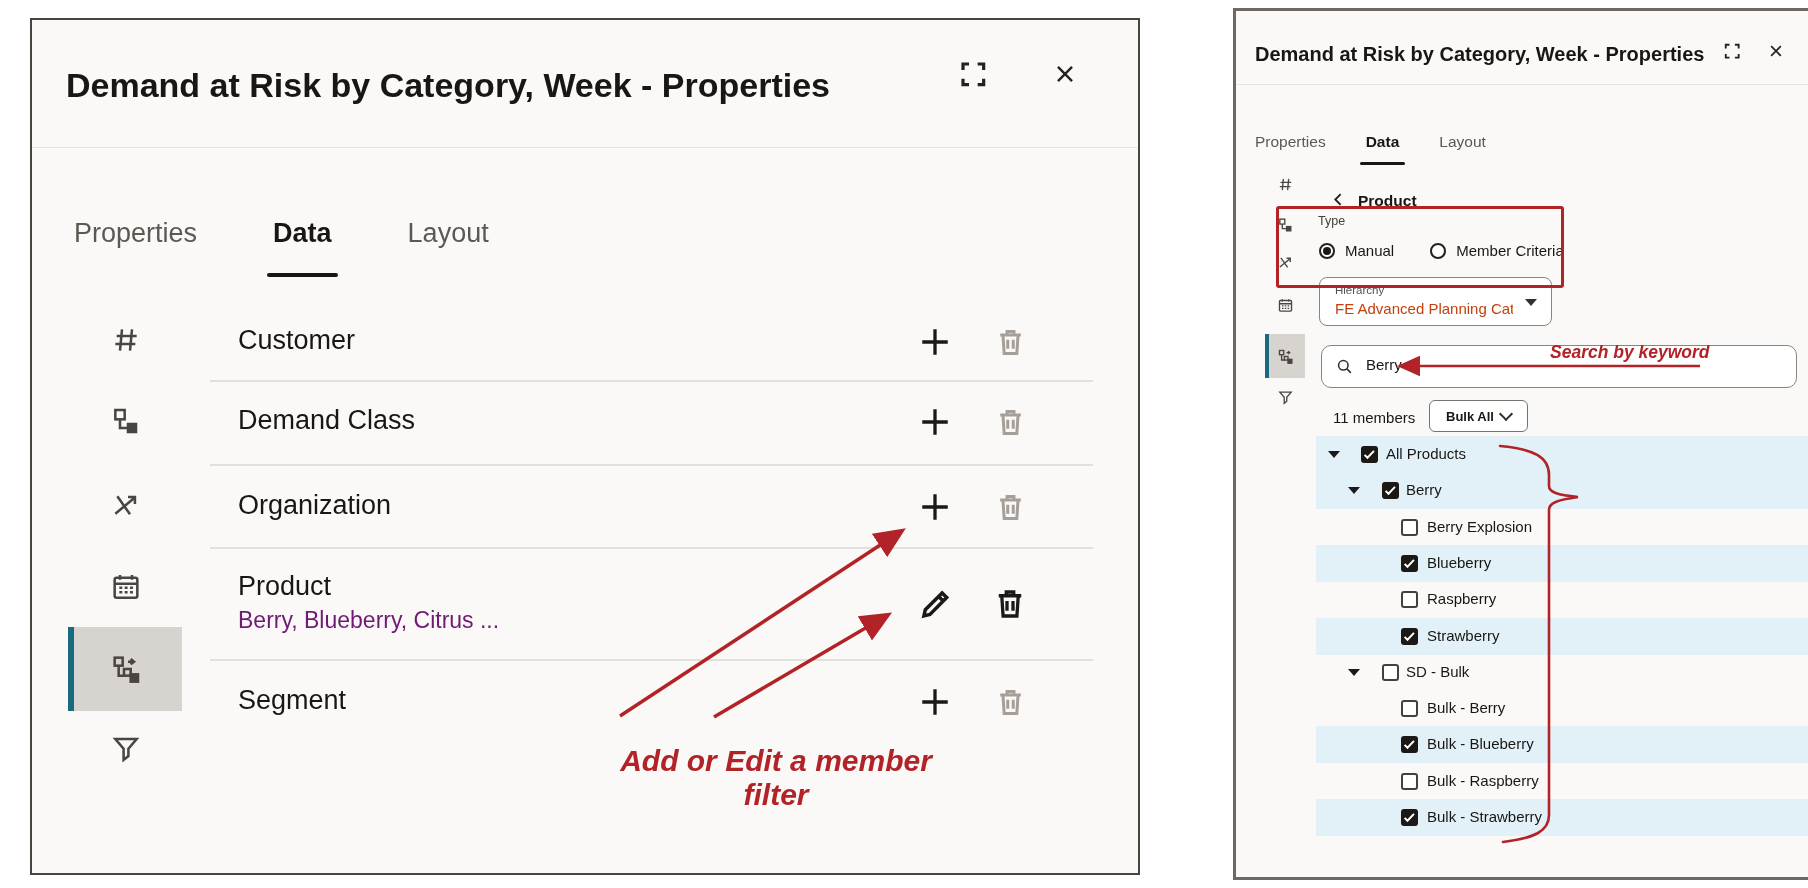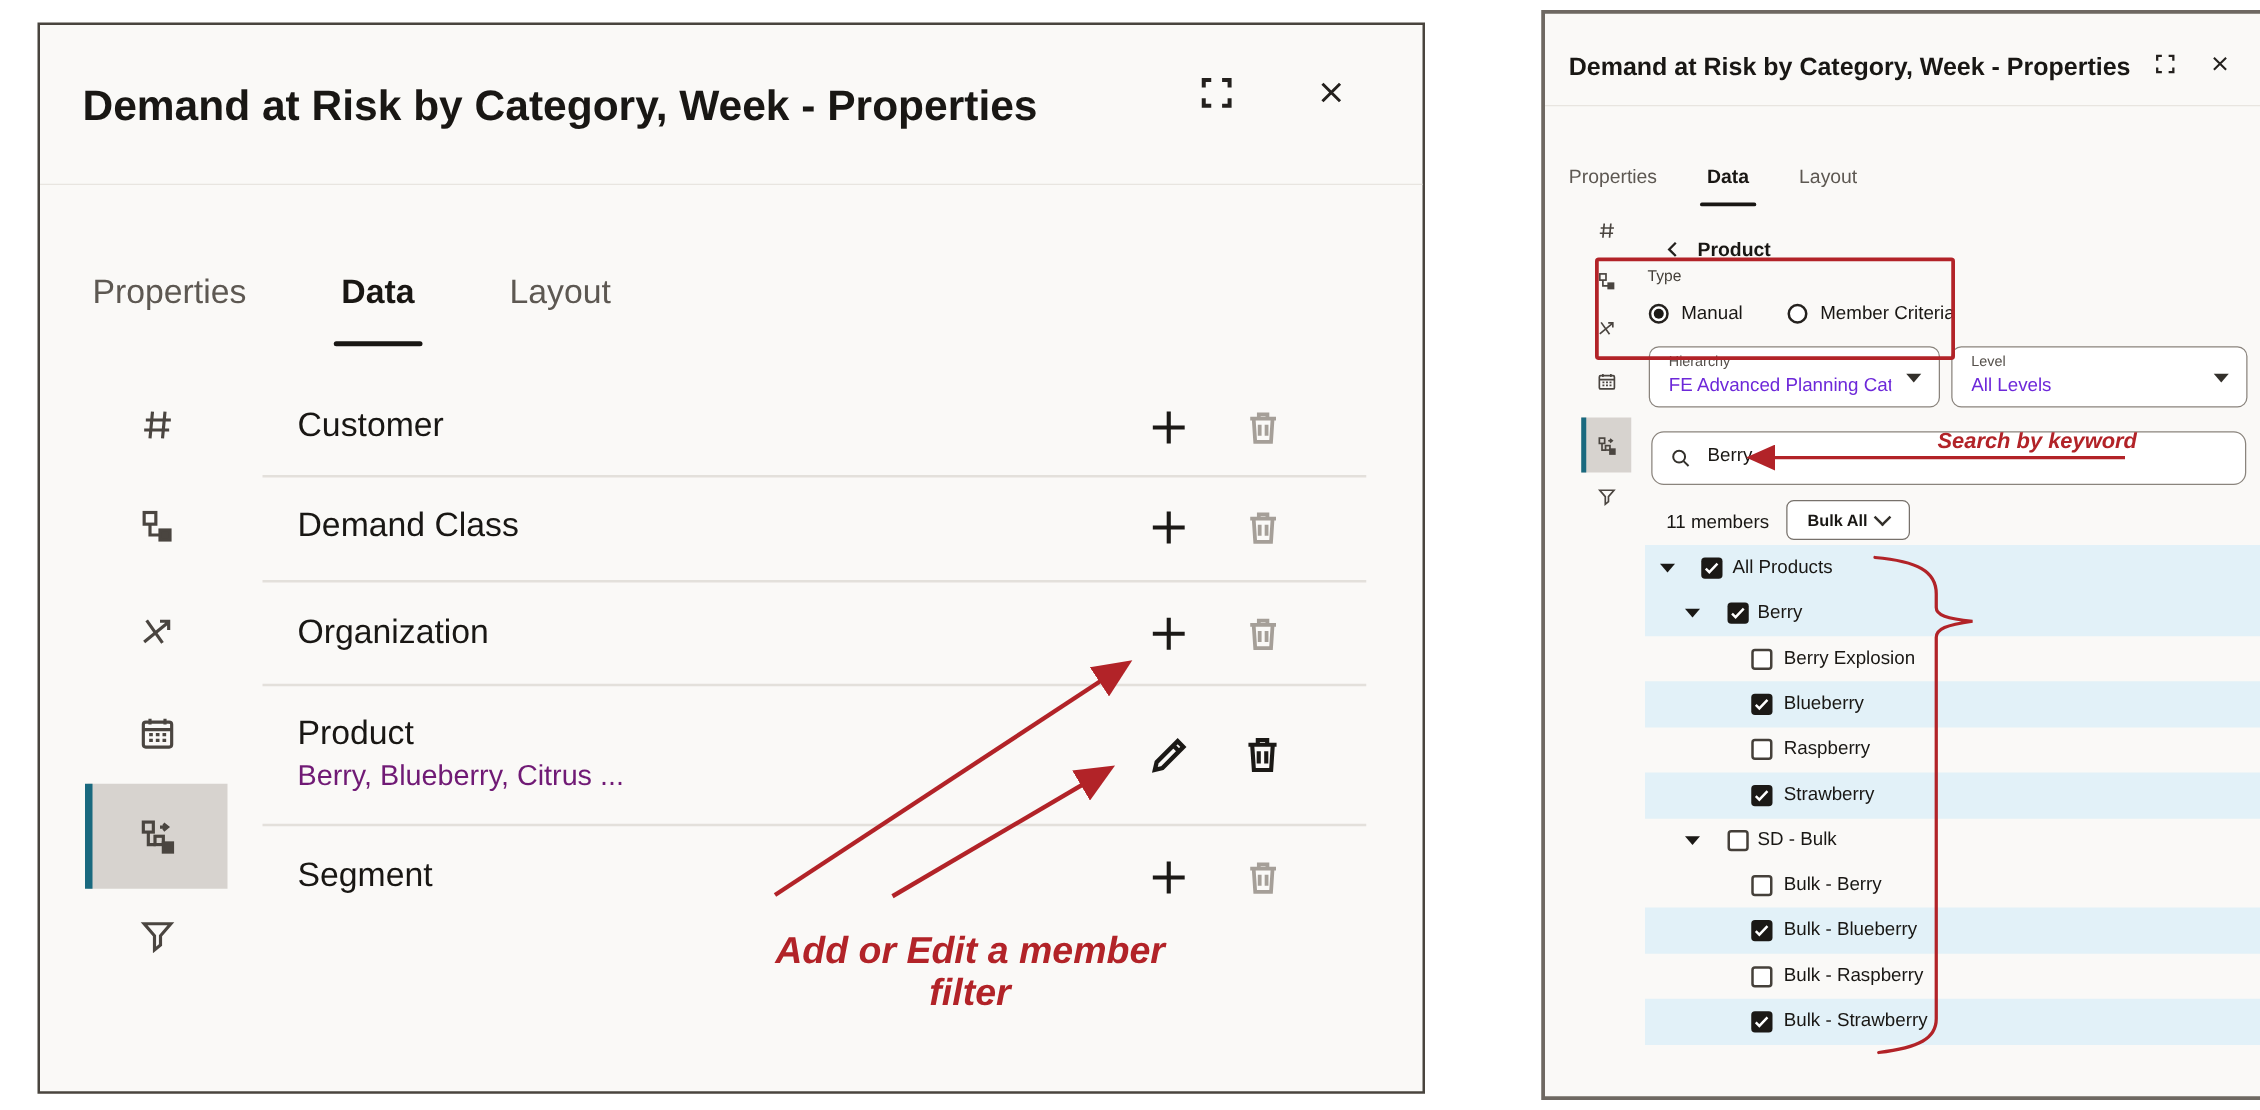--- a/index.html
+++ b/index.html
@@ -40,21 +40,21 @@
   .back-label{position:absolute;left:122px;top:181px;font-size:15.5px;font-weight:700;}
   .type-label{position:absolute;left:82px;top:203px;font-size:12.5px;color:#45403a;}
   .radio-row{position:absolute;left:83px;top:231px;display:flex;align-items:center;gap:10px;}
   .radio{width:16px;height:16px;border:2px solid #24211e;border-radius:50%;box-sizing:border-box;
          display:inline-flex;align-items:center;justify-content:center;background:#fff;}
   .radio.checked::after{content:"";width:8px;height:8px;border-radius:50%;background:#1b1916;}
   .radio-label{font-size:15px;color:#191714;margin-right:26px;}
   .field-box{position:absolute;top:266px;height:49px;background:#fff;border:1.5px solid #8a847d;
              border-radius:8px;box-sizing:border-box;cursor:pointer;}
   .field-label{position:absolute;left:15px;top:6px;font-size:11.5px;color:#55504b;}
-  .field-value{position:absolute;left:15px;top:22px;font-size:15px;color:#6d28d9;white-space:nowrap;overflow:hidden;}
+  .field-value{position:absolute;left:15px;top:22px;font-size:15px;color:#c2410c;white-space:nowrap;overflow:hidden;}
   .caret-down{position:absolute;width:0;height:0;border-left:6px solid transparent;border-right:6px solid transparent;
               border-top:7px solid #33302b;}
   .search-box{position:absolute;left:85px;top:334px;width:476px;height:43px;background:#fff;
               border:1.5px solid #8a847d;border-radius:10px;box-sizing:border-box;}
   .search-box svg{position:absolute;left:13px;top:11px;color:#33302b;}
   .search-input{position:absolute;left:42px;top:9px;width:400px;border:none;outline:none;background:transparent;
                 font-size:15px;font-family:"Liberation Sans",sans-serif;color:#191714;}
   .members-label{position:absolute;left:97px;top:398px;font-size:15px;color:#191714;}
   .showall-btn{position:absolute;left:193px;top:389px;width:99px;height:32px;background:#fff;
                border:1.5px solid #77716b;border-radius:6px;box-sizing:border-box;display:flex;
@@ -302,25 +302,20 @@
         <div class="radio-label">Manual</div>
         <div class="radio"></div>
         <div class="radio-label">Member Criteria</div>
       </div>
 
     <div class="field-box" style="left:83px;width:233px;">
       <span class="field-label">Hierarchy</span>
       <span class="field-value" style="width:178px;">FE Advanced Planning Cat</span>
       <span class="caret-down" style="right:14px;top:21px;"></span>
     </div>
-    <div class="field-box" style="left:325px;width:237px;">
-      <span class="field-label">Level</span>
-      <span class="field-value" style="width:180px;">All Levels</span>
-      <span class="caret-down" style="right:14px;top:21px;"></span>
-    </div>
 
     <div class="search-box">
       <svg width="19" height="19" viewBox="0 0 24 24" fill="none" stroke="currentColor" stroke-width="2">
           <circle cx="10.5" cy="10.5" r="6"></circle>
           <path d="M15 15l5 5"></path>
         </svg>
       <input class="search-input" type="text" value="Berry" style="">
     </div>
 
     <div class="members-label">11 members</div>

